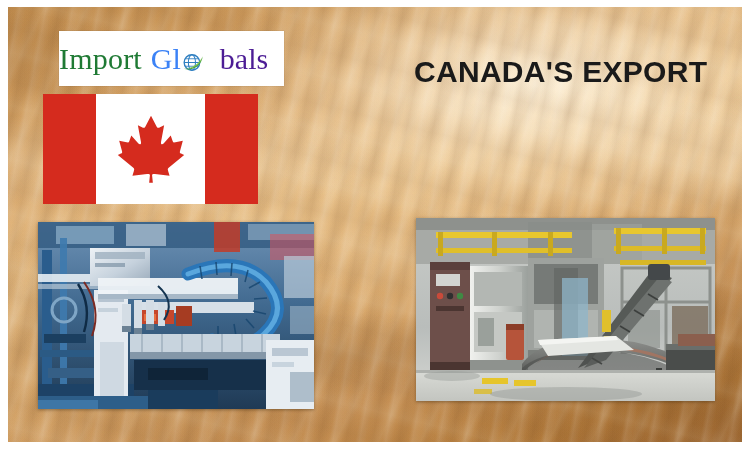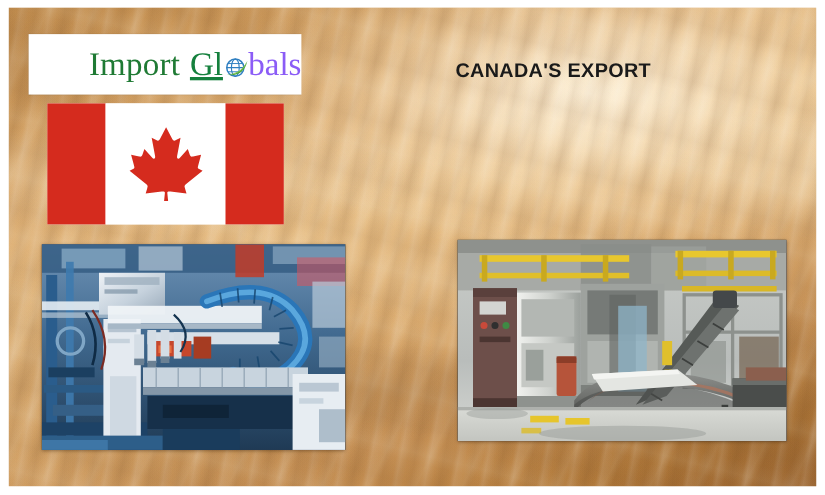--- a/index.html
+++ b/index.html
@@ -79,50 +79,49 @@
       radial-gradient(ellipse 30% 12% at 30% 40%, rgba(255,250,232,0.30) 0%, rgba(255,250,232,0) 70%),
       radial-gradient(ellipse 26% 10% at 62% 55%, rgba(255,250,232,0.22) 0%, rgba(255,250,232,0) 70%),
       radial-gradient(ellipse 34% 9% at 48% 70%, rgba(105,62,22,0.16) 0%, rgba(105,62,22,0) 72%),
       radial-gradient(ellipse 22% 14% at 85% 40%, rgba(255,250,232,0.24) 0%, rgba(255,250,232,0) 72%),
       radial-gradient(ellipse 28% 11% at 12% 25%, rgba(105,62,22,0.14) 0%, rgba(105,62,22,0) 72%);
   }
 
   
   .logo-card {
     position: absolute;
-    left: 26px;
+    left: 59px;
     top: 31px;
-    width: 248px;
+    width: 225px;
     height: 55px;
     background: #ffffff;
     display: flex;
     align-items: center;
-    justify-content: flex-end;
+    justify-content: flex-start;
     box-shadow: 0 0 1px rgba(0,0,0,0.25);
   }
   .logo-wordmark {
     font-family: "Liberation Serif", serif;
     font-size: 30px;
     line-height: 1;
     white-space: nowrap;
     display: flex;
     align-items: center;
   }
   .logo-import {
     color: #1f7a34;
     letter-spacing: 0.2px;
   }
   .logo-gl {
-    color: #15803d;
+    color: #3b82f6;
     margin-left: 9px;
-    text-decoration: underline;
   }
   .logo-bals {
-    color: #8b5cf6;
-    margin-left: 0px;
+    color: #4c1d95;
+    margin-left: 16px;
   }
   .globe-mark {
     display: inline-block;
     width: 23px;
     height: 23px;
     margin: 0 0px -3px 0px;
     position: relative;
   }
 
   
@@ -156,21 +155,21 @@
 
   
   .headline {
     position: absolute;
     left: 414px;
     top: 52px;
     width: 310px;
     color: #1a1a1a;
     font-family: "Liberation Sans", sans-serif;
     font-weight: bold;
-    font-size: 18px;
+    font-size: 30px;
     line-height: 1.35;
     letter-spacing: 0.3px;
     text-transform: uppercase;
   }
   .headline .hl-line { display: block; white-space: nowrap; }
 
   
   .photo {
     position: absolute;
     overflow: hidden;

